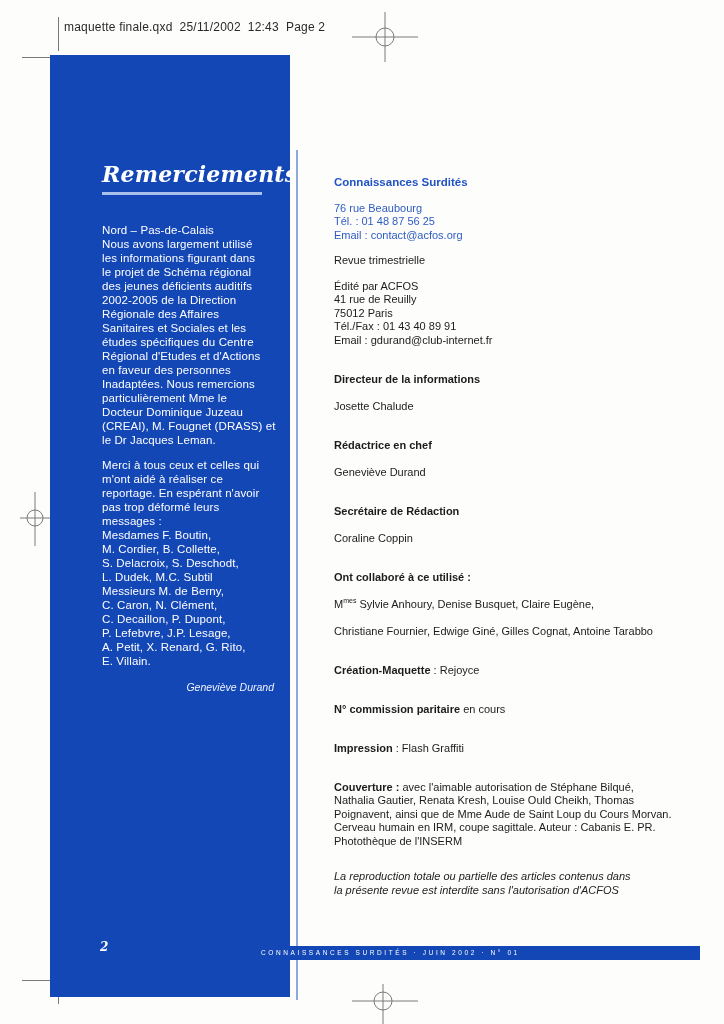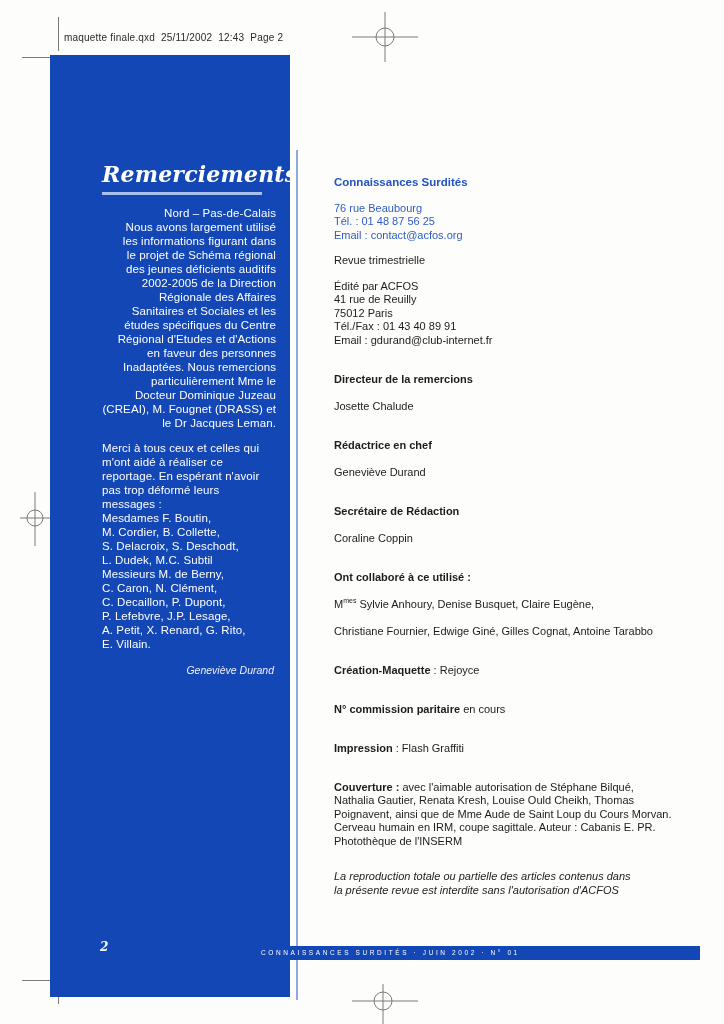--- a/index.html
+++ b/index.html
@@ -5,39 +5,39 @@
   html,body{margin:0;padding:0;}
   body{
     width:724px;height:1024px;position:relative;background:#fdfdfc;
     font-family:"Liberation Sans",sans-serif;overflow:hidden;
   }
   
   .mark-line{position:absolute;background:#7a7a7a;}
   .regmark{position:absolute;}
   
   .slug{
-    position:absolute;left:64px;top:32px;font-size:10px;color:#2a2a2a;
+    position:absolute;left:64px;top:20px;font-size:12px;color:#2a2a2a;
     letter-spacing:.2px;white-space:pre;
   }
   
   .sidebar{
     position:absolute;left:50px;top:55px;width:240px;height:942px;
     background:#1347b5;color:#ffffff;box-sizing:border-box;
     padding:106px 14px 0 52px;
   }
   .sb-title{
     font-family:"DejaVu Serif",serif;font-style:italic;font-weight:bold;
     font-size:22px;color:#ffffff;letter-spacing:.2px;margin:0;
   }
   .sb-rule{height:3px;background:#a9c0ec;width:160px;margin-top:5px;}
   .sb-para{
     white-space:pre-line;font-size:11.5px;line-height:14px;margin:0;
     color:#fefeff;letter-spacing:.1px;
   }
-  .sb-para.first{margin-top:11px;text-align:right;}
+  .sb-para.first{margin-top:28px;}
   .sb-para.second{margin-top:11px;}
   .sb-signature{
     font-style:italic;font-size:10.5px;text-align:right;margin-top:13px;
     width:172px;color:#eef2ff;
   }
   
   .vrule{position:absolute;left:296px;top:150px;width:2px;height:850px;background:#8fa9dc;}
   
   .rcol{position:absolute;left:310px;top:176px;width:400px;font-size:11px;line-height:13.5px;color:#1c1c1c;margin-left:24px;}
   .rcol .blue{color:#2f5cc4;}
@@ -132,21 +132,21 @@
 Tél. : 01 48 87 56 25
 Email : contact@acfos.org</div>
   <div class="block">Revue trimestrielle</div>
   <div class="block">Édité par ACFOS
 41 rue de Reuilly
 75012 Paris
 Tél./Fax : 01 43 40 89 91
 Email : gdurand@club-internet.fr</div>
 
   <div class="block">
-    <span class="bold">Directeur de la remercions</span><br>
+    <span class="bold">Directeur de la informations</span><br>
     <span>Josette Chalude</span>
   </div>
   <div class="block">
     <span class="bold">Rédactrice en chef</span><br>
     <span>Geneviève Durand</span>
   </div>
   <div class="block">
     <span class="bold">Secrétaire de Rédaction</span><br>
     <span>Coraline Coppin</span>
   </div>

